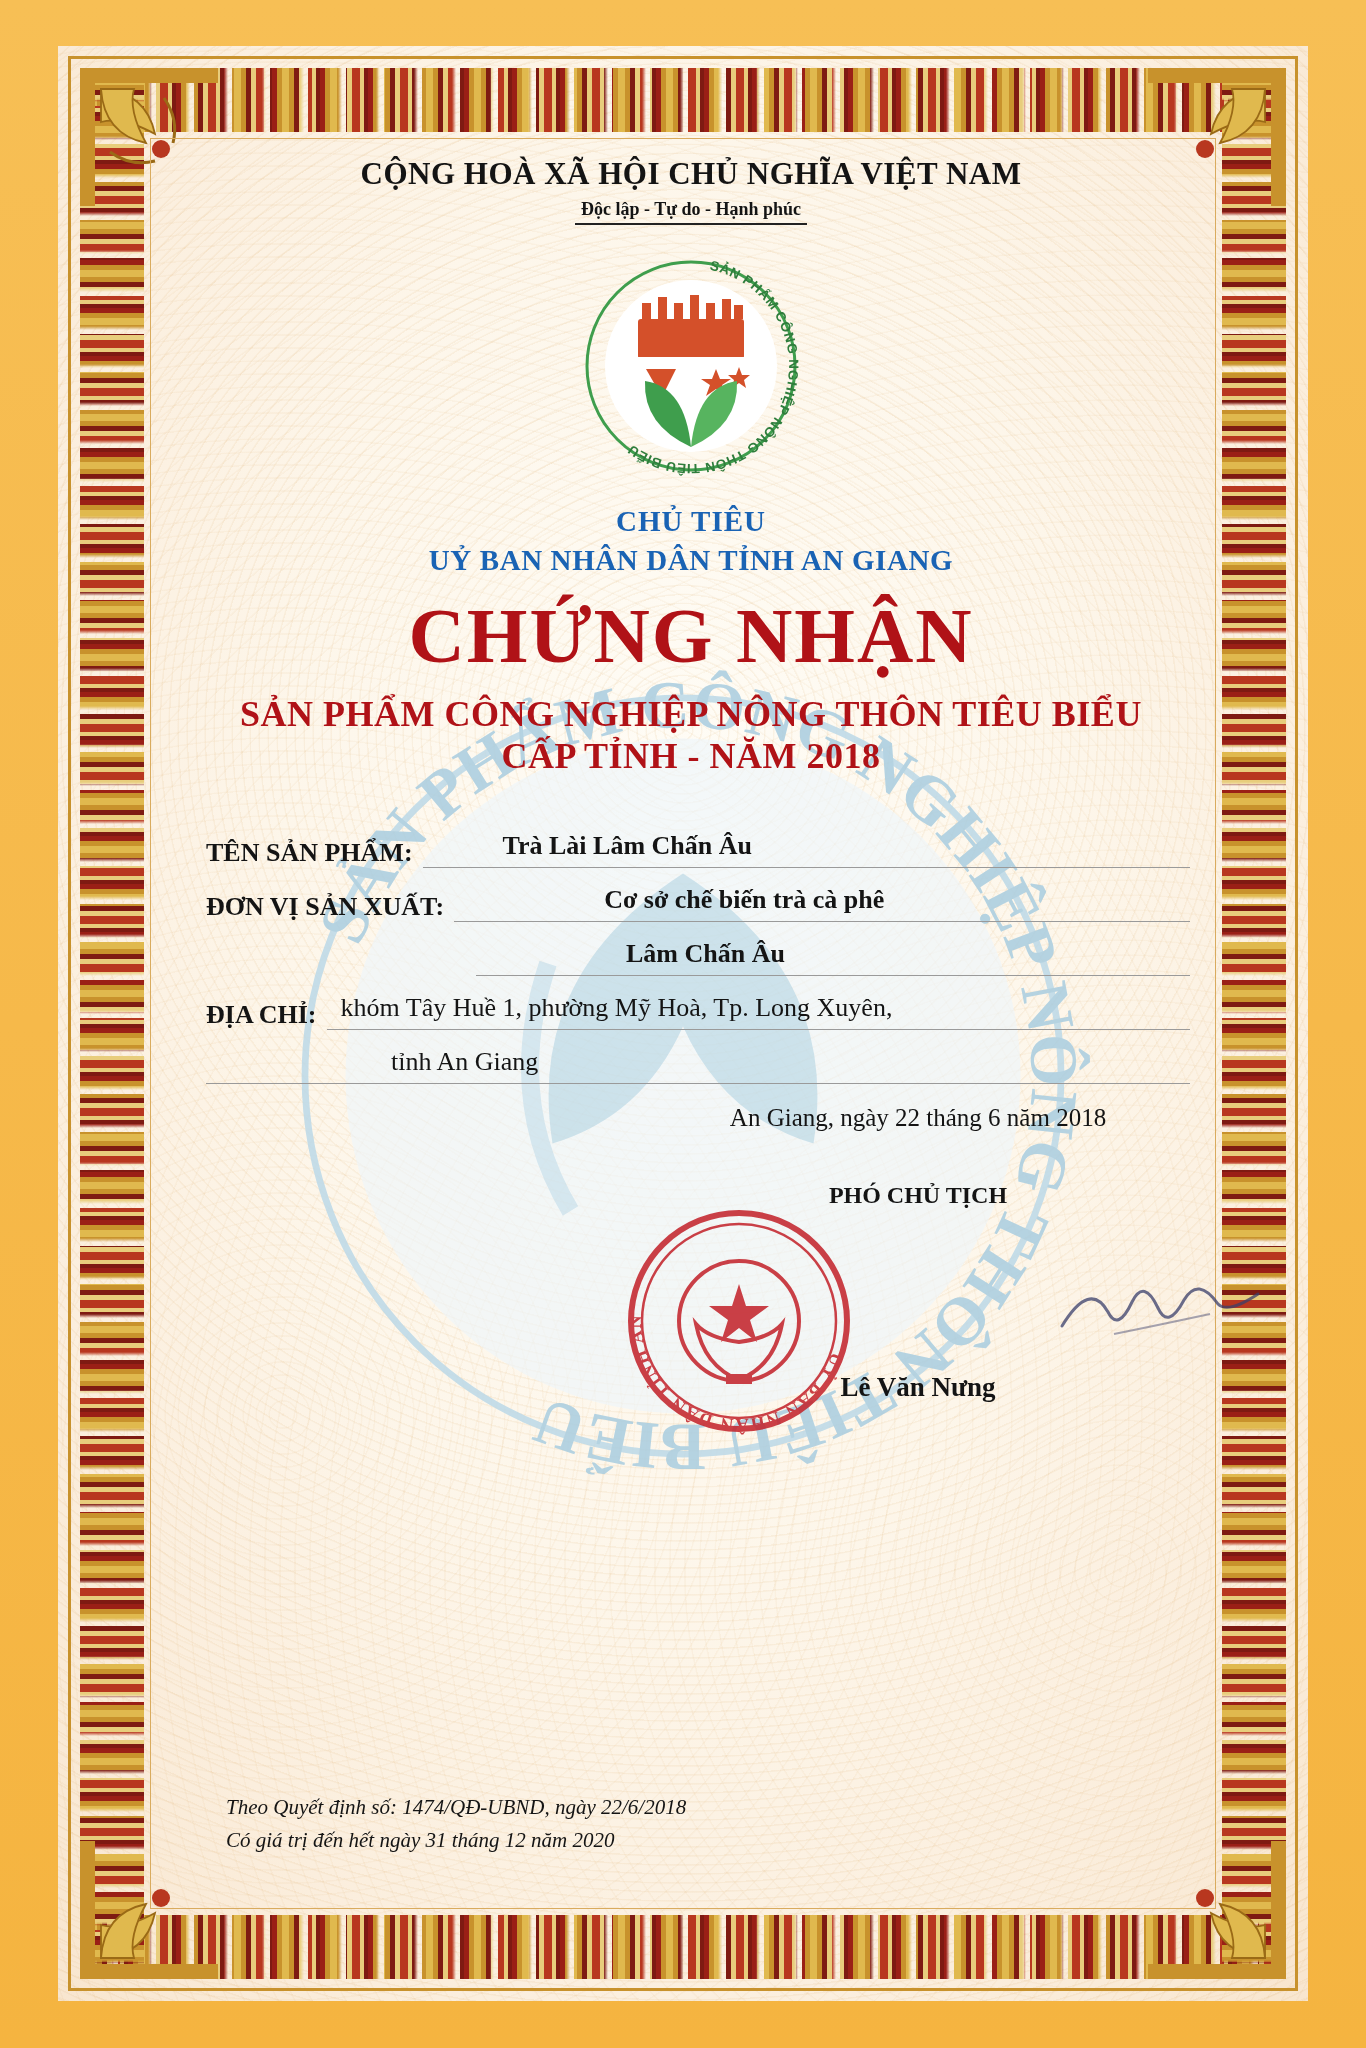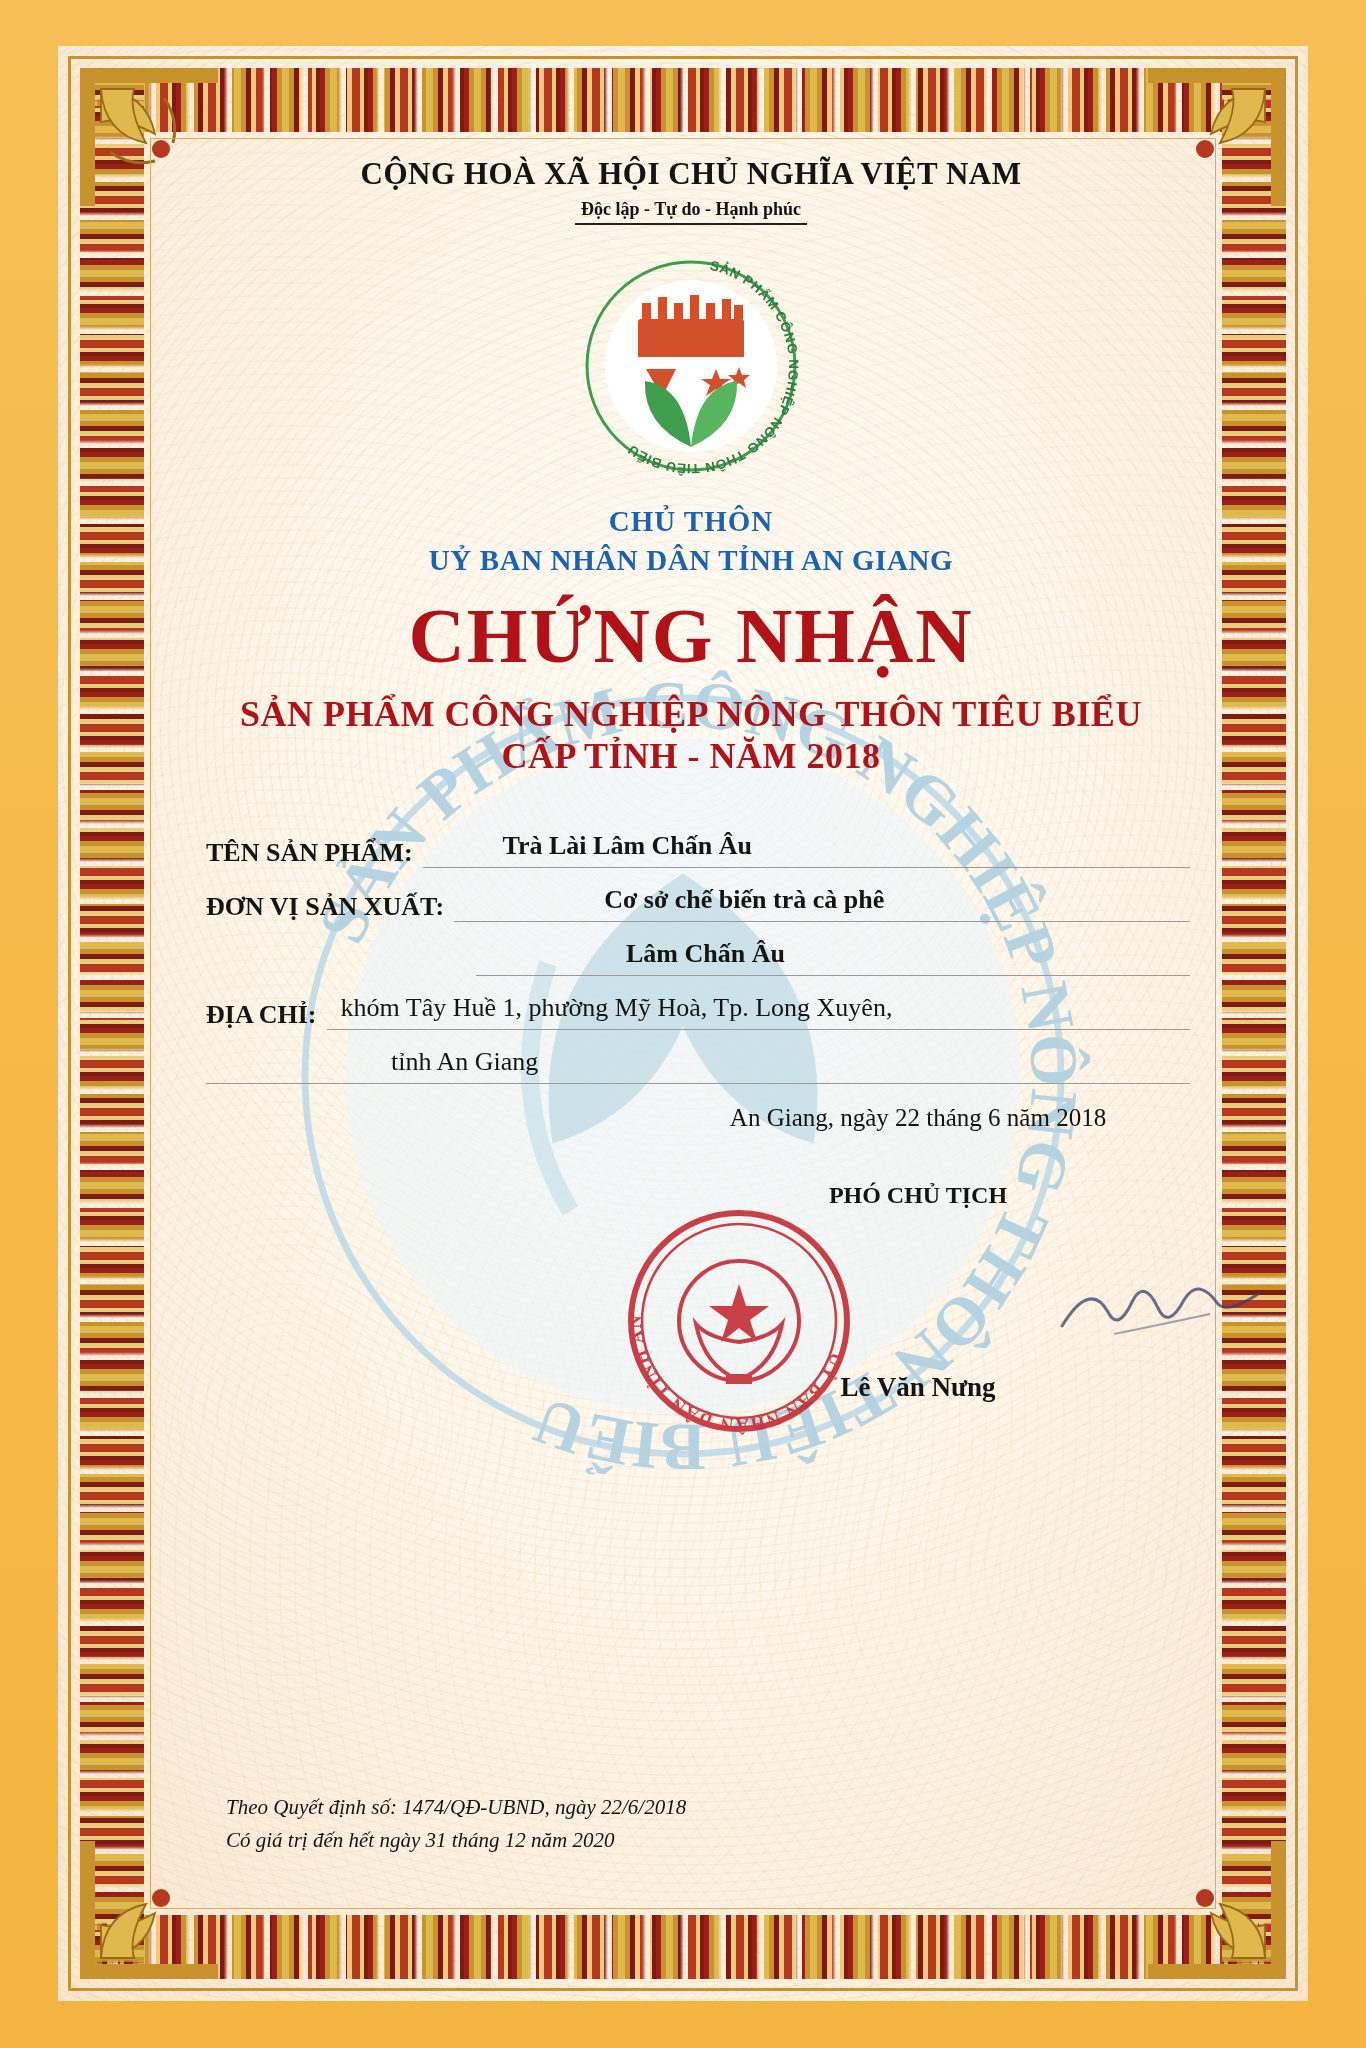--- a/index.html
+++ b/index.html
@@ -435,21 +435,21 @@
           </g>
 
           <path d="M115 196 q-48 -22 -46 -66 q40 6 46 66 Z" fill="#3f9e4d"></path>
           <path d="M115 196 q48 -22 46 -66 q-40 6 -46 66 Z" fill="#57b45f"></path>
           <text font-family="Liberation Sans, sans-serif" font-size="13.5" font-weight="bold" fill="#2f7d3c" letter-spacing="0.6">
             <textPath href="#logoRing" startOffset="28%">SẢN PHẨM CÔNG NGHIỆP NÔNG THÔN TIÊU BIỂU</textPath>
           </text>
         </svg>
       </div>
 
-      <div class="issuer-line1">CHỦ THÔN</div>
+      <div class="issuer-line1">CHỦ TIÊU</div>
       <div class="issuer-line2">UỶ BAN NHÂN DÂN TỈNH AN GIANG</div>
 
       <div class="main-title">CHỨNG NHẬN</div>
 
       <div class="award-line1">SẢN PHẨM CÔNG NGHIỆP NÔNG THÔN TIÊU BIỂU</div>
       <div class="award-line2">CẤP TỈNH - NĂM 2018</div>
 
       <div id="fields">
 
         <div class="field-row">

